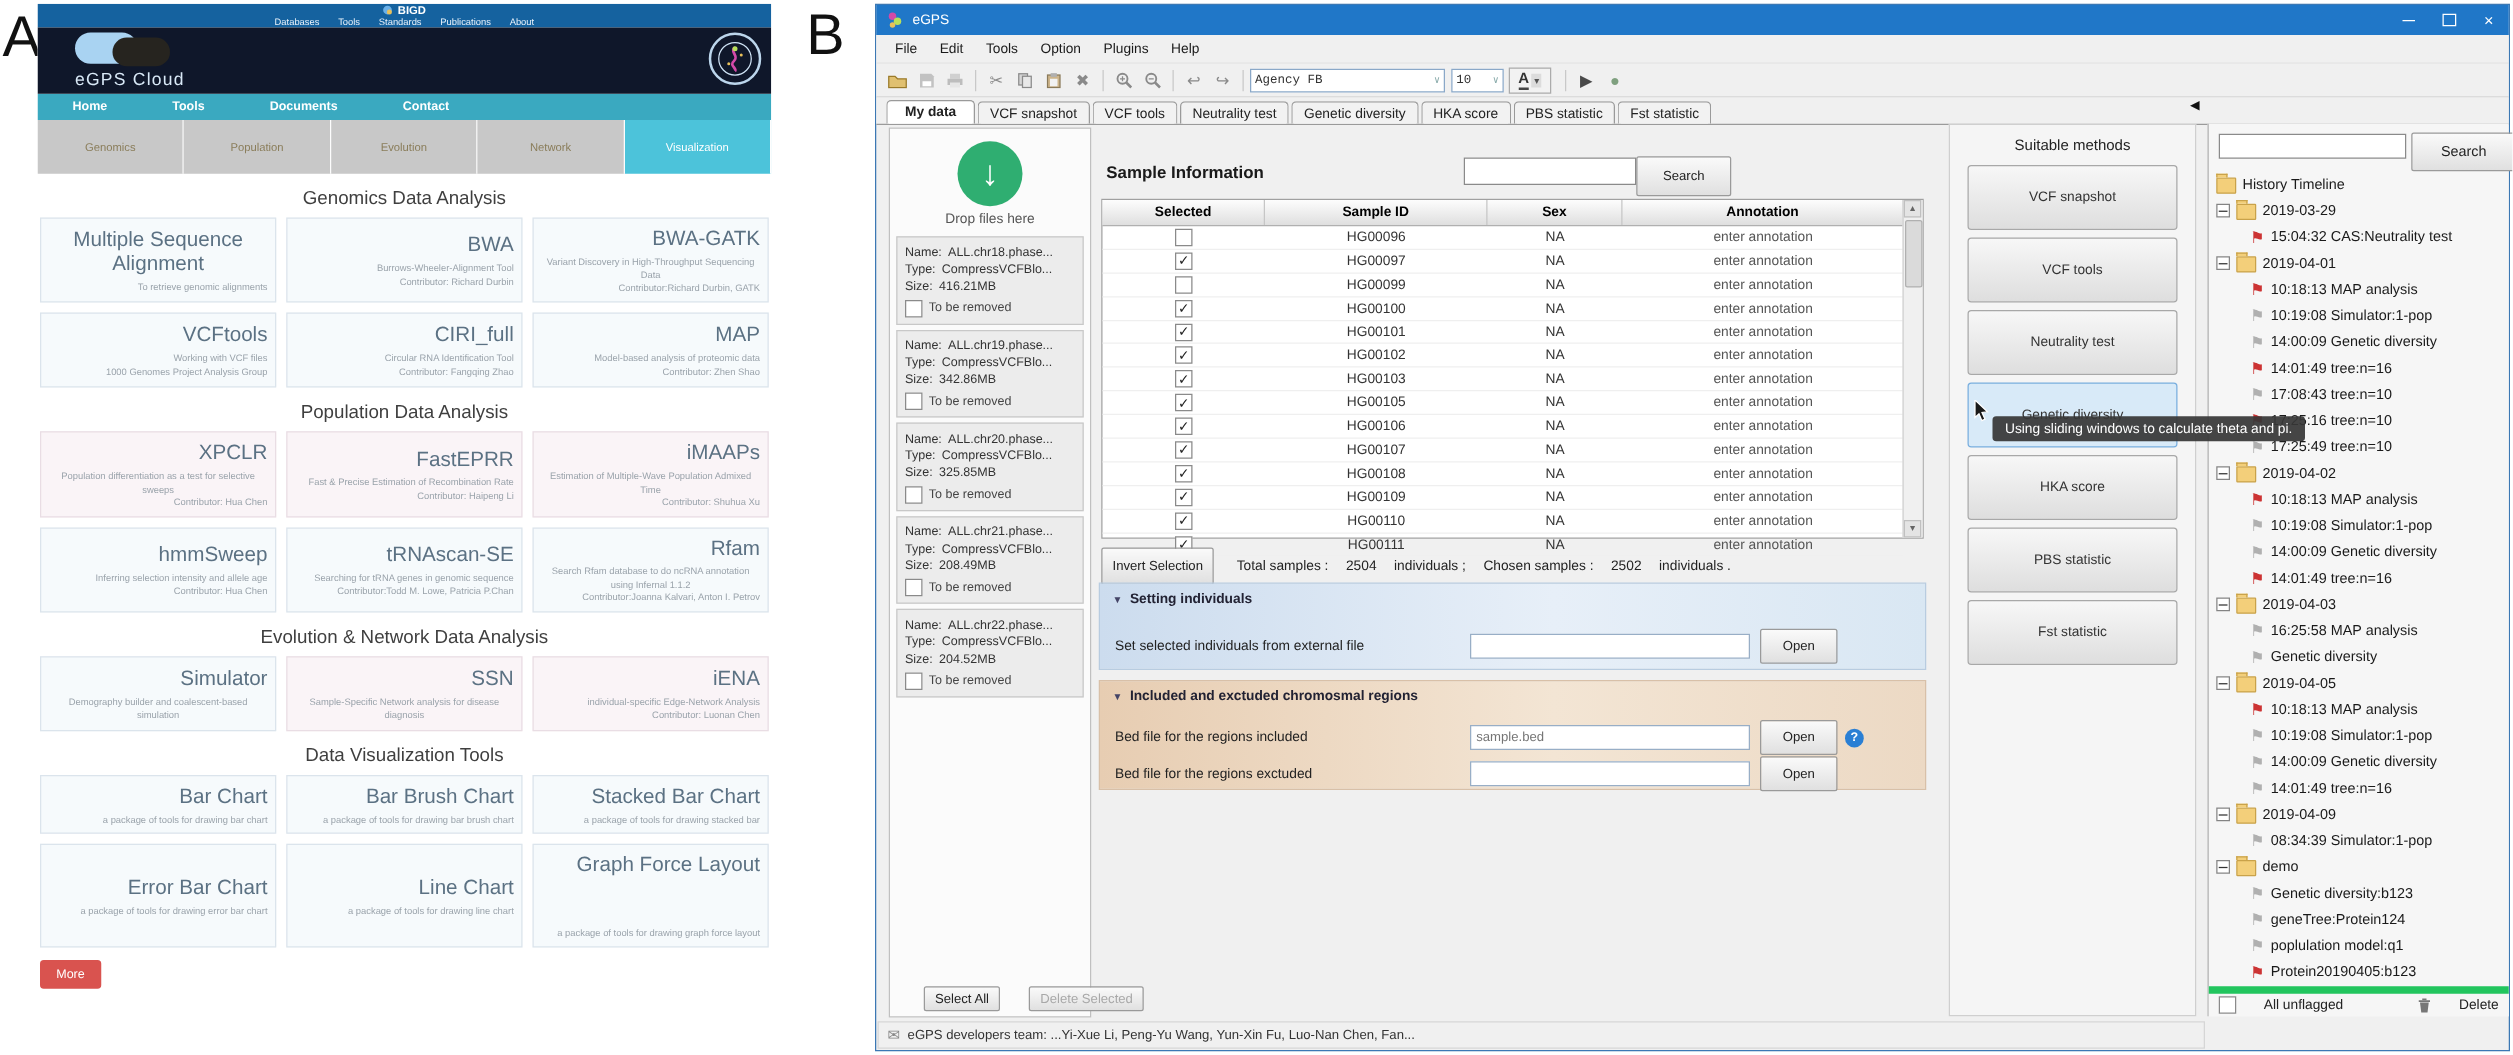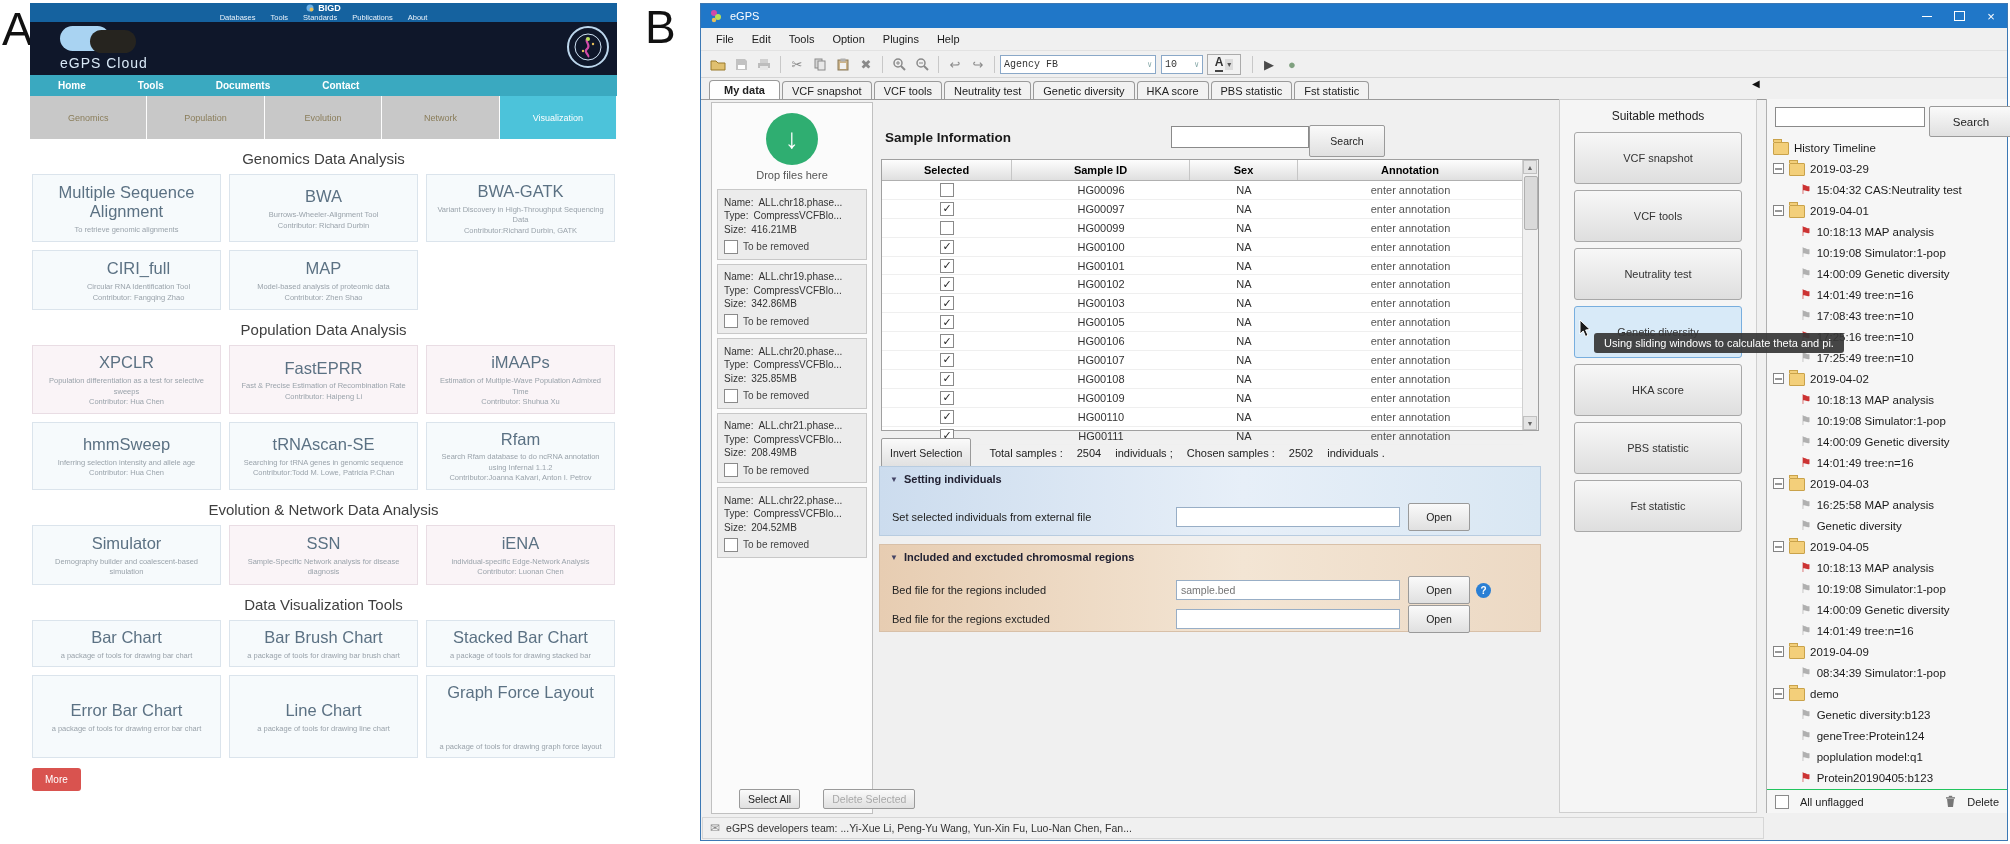--- a/index.html
+++ b/index.html
@@ -20,21 +20,21 @@
   .c2{left:60px;top:8px;width:46px;height:23px;background:#26241f;}
   .a-logotext{position:absolute;left:30px;top:33px;color:#d9e9f7;font-size:14px;letter-spacing:1px;}
   .a-emblem{position:absolute;right:8px;top:4px;width:42px;height:42px;border-radius:50%;border:2px solid #bcd6ec;box-sizing:border-box;display:flex;align-items:center;justify-content:center;}
   .a-nav{height:21px;background:#3aa9c0;display:flex;align-items:center;gap:52px;padding-left:28px;}
   .a-nav span{color:#fff;font-size:10px;font-weight:bold;}
   .a-subtabs{height:43px;display:flex;}
   .a-subtab{flex:1;background:#c8c8c8;border-right:1px solid #fdfdfd;display:flex;align-items:center;justify-content:center;font-size:9px;color:#8a7d5a;}
   .a-subtab.active{background:#4cc3da;color:#fff;}
   .a-sec-title{text-align:center;font-size:15px;color:#3f3f3f;margin:11px 0 7px;}
   .a-grid{display:grid;grid-template-columns:repeat(3,1fr);gap:8px;padding:0 2px;}
-  .a-card{border:1px solid #dbe4ec;background:#f6fafc;text-align:center;padding:7px 6px 5px;display:flex;flex-direction:column;justify-content:center;box-sizing:border-box;}
+  .a-card{border:1px solid #dbe4ec;background:#f6fafc;text-align:center;padding:7px 6px 5px;display:flex;flex-direction:column;justify-content:center;box-sizing:border-box;align-items:flex-end;}
   .a-card.pink{background:#faf4f7;border-color:#e9dde4;}
   .a-card-title{font-size:16.5px;color:#5b7183;margin-bottom:3px;line-height:1.2;}
   .a-card-desc{font-size:7.5px;color:#9aa3ab;line-height:1.4;}
   .a-more{display:inline-block;margin:10px 0 0 2px;background:#d9534f;color:#fff;border-radius:3px;font-size:10px;padding:6px 13px;width:max-content;}
 
   
   #panelB{position:absolute;left:700px;top:3px;width:1308px;height:838px;background:#f0f0f0;border:1px solid #3c78b4;box-sizing:border-box;}
   .b-titlebar{height:24px;background:#2077c8;display:flex;align-items:center;color:#fff;padding-left:8px;}
   .b-title{font-size:11px;margin-left:7px;}
   .b-ctrls{margin-left:auto;display:flex;height:24px;}
@@ -115,21 +115,21 @@
   .t-tree{position:absolute;left:2px;top:38px;right:0;bottom:26px;overflow:hidden;font-size:11.5px;color:#1a1a1a;}
   .t-row{height:21px;display:flex;align-items:center;gap:5px;padding-left:4px;}
   .t-row.d2{padding-left:31px;}
   .expander{width:9px;height:9px;border:1px solid #848484;background:#fff;position:relative;flex:none;}
   .expander::after{content:"";position:absolute;left:1px;right:1px;top:50%;height:1px;background:#333;transform:translateY(-50%);}
   .folder{width:14px;height:11px;background:#f3cf7a;border:1px solid #c9a24a;border-radius:1px;position:relative;flex:none;margin-top:2px;}
   .folder::before{content:"";position:absolute;top:-4px;left:-1px;width:7px;height:2px;background:#f3cf7a;border:1px solid #c9a24a;border-bottom:none;}
   .flag{font-size:13px;line-height:1;flex:none;}
   .flag.red{color:#cc3333;}
   .flag.gray{color:#b0b0b0;}
-  .t-footer{position:absolute;left:0;right:0;bottom:0;height:24px;border-top:1px solid #22c55e;background:#f6f6f6;display:flex;align-items:center;padding:0 8px;gap:11px;font-size:11px;color:#222;box-sizing:border-box;}
+  .t-footer{position:absolute;left:0;right:0;bottom:0;height:24px;border-top:6px solid #22c55e;background:#f6f6f6;display:flex;align-items:center;padding:0 8px;gap:22px;font-size:11px;color:#222;box-sizing:border-box;}
   .t-footer .spacer{flex:1;}
 
   .b-status{position:absolute;left:1px;bottom:1px;width:1062px;height:22px;background:#f0f0f0;border:1px solid #d6d6d6;display:flex;align-items:center;gap:6px;padding:0 7px;font-size:10.5px;color:#333;box-sizing:border-box;}
   .b-status .mail{color:#888;font-size:12px;}
 </style>
 </head>
 <body>
 
 <div id="root">
 
@@ -189,20 +189,25 @@
           <div class="a-card" style="min-height: 60px;">
             <div class="a-card-title">BWA</div>
             <div class="a-card-desc">Burrows-Wheeler-Alignment Tool</div>
             <div class="a-card-desc">Contributor: Richard Durbin</div>
           </div>
           <div class="a-card" style="min-height: 60px;">
             <div class="a-card-title">BWA-GATK</div>
             <div class="a-card-desc">Variant Discovery in High-Throughput Sequencing Data</div>
             <div class="a-card-desc">Contributor:Richard Durbin, GATK</div>
           </div>
+          <div class="a-card" style="min-height: 60px;">
+            <div class="a-card-title">VCFtools</div>
+            <div class="a-card-desc">Working with VCF files</div>
+            <div class="a-card-desc">1000 Genomes Project Analysis Group</div>
+          </div>
           <div class="a-card" style="min-height: 60px; padding-left: 30px;">
             <div class="a-card-title">CIRI_full</div>
             <div class="a-card-desc">Circular RNA Identification Tool</div>
             <div class="a-card-desc">Contributor: Fangqing Zhao</div>
           </div>
           <div class="a-card" style="min-height: 60px;">
             <div class="a-card-title">MAP</div>
             <div class="a-card-desc">Model-based analysis of proteomic data</div>
             <div class="a-card-desc">Contributor: Zhen Shao</div>
           </div>

